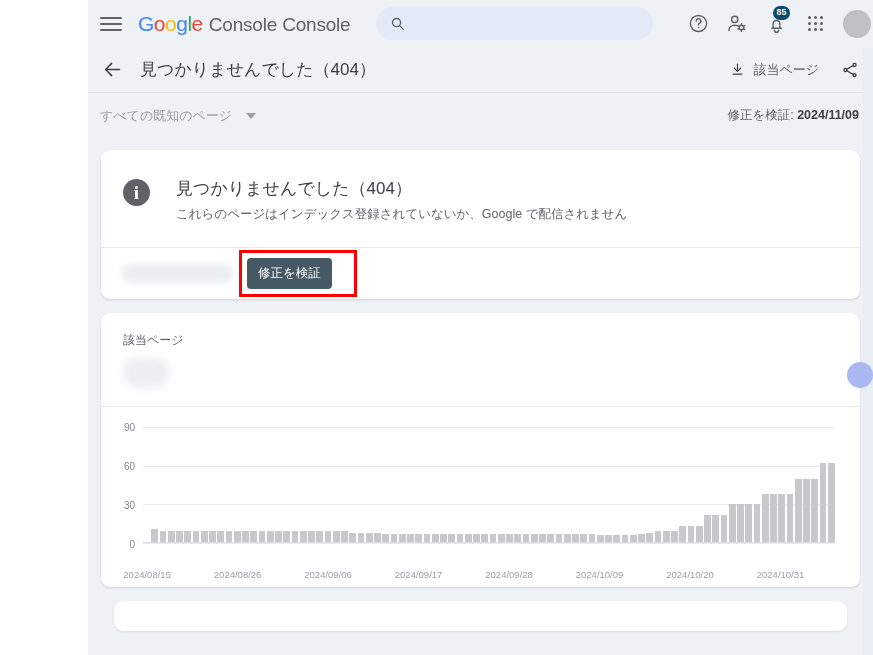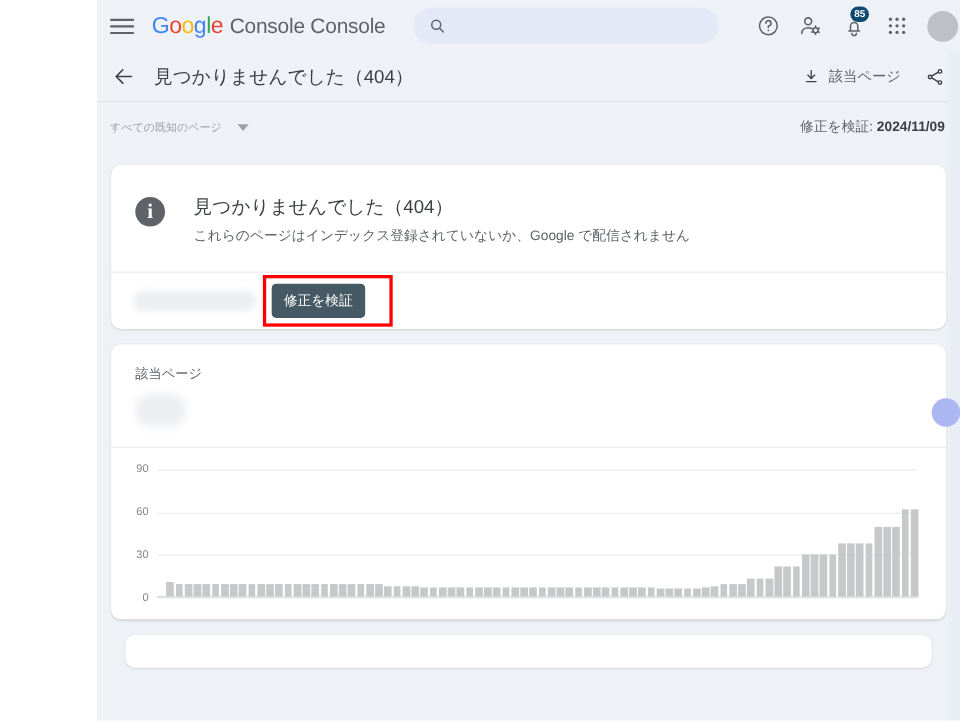--- a/index.html
+++ b/index.html
@@ -78,21 +78,21 @@
   .share-btn { cursor:pointer; display:flex; align-items:center;}
 
   
   .filterrow {
     height:46px; display:flex; align-items:center;
     padding: 0 14px 0 12px;
     border-top:1px solid #e0e3e8;
     background:#eef1f6;
   }
   .filter-chip { display:flex; align-items:center; gap:14px; cursor:pointer; }
-  .filter-label { font-size:10px; color:#9aa0a6; }
+  .filter-label { font-size:13px; color:#9aa0a6; }
   .caret { width:0;height:0;border-left:5px solid transparent;border-right:5px solid transparent;border-top:6px solid #9aa0a6;}
   .lastupdate { margin-left:auto; font-size:12.5px; color:#5f6368; }
   .lastupdate b { font-weight:bold; color:#3c4043;}
 
   
   .content { padding: 12px 13px 0 13px; }
   .card {
     background:#fff; border-radius:9px;
     box-shadow: 0 1px 2px rgba(60,64,67,.12), 0 1px 3px rgba(60,64,67,.06);
     overflow:hidden;
@@ -406,20 +406,30 @@
                 <div class="bar" title="2024/10/31: 38" style="height: 40%; background: rgb(198, 200, 202);"></div>
                 <div class="bar" title="2024/11/01: 50" style="height: 52.6316%; background: rgb(198, 200, 202);"></div>
                 <div class="bar" title="2024/11/02: 50" style="height: 52.6316%; background: rgb(198, 200, 202);"></div>
                 <div class="bar" title="2024/11/03: 50" style="height: 52.6316%; background: rgb(198, 200, 202);"></div>
                 <div class="bar" title="2024/11/04: 62" style="height: 65.2632%; background: rgb(198, 200, 202);"></div>
                 <div class="bar" title="2024/11/05: 62" style="height: 65.2632%; background: rgb(198, 200, 202);"></div>
               </div>
             <div class="axisline"></div>
           </div>
         </div>
+        <div class="xticks" id="xticks">
+            <div class="xtick" style="left: 0.595238%;">2024/08/15</div>
+            <div class="xtick" style="left: 13.6905%;">2024/08/26</div>
+            <div class="xtick" style="left: 26.7857%;">2024/09/06</div>
+            <div class="xtick" style="left: 39.881%;">2024/09/17</div>
+            <div class="xtick" style="left: 52.9762%;">2024/09/28</div>
+            <div class="xtick" style="left: 66.0714%;">2024/10/09</div>
+            <div class="xtick" style="left: 79.1667%;">2024/10/20</div>
+            <div class="xtick" style="left: 92.2619%;">2024/10/31</div>
+          </div>
       </div>
 
       <div class="card-peek"></div>
     </div>
 
     <div class="right-gutter"></div>
     <div class="fab-blue"></div>
   </div>
 </div>
 

